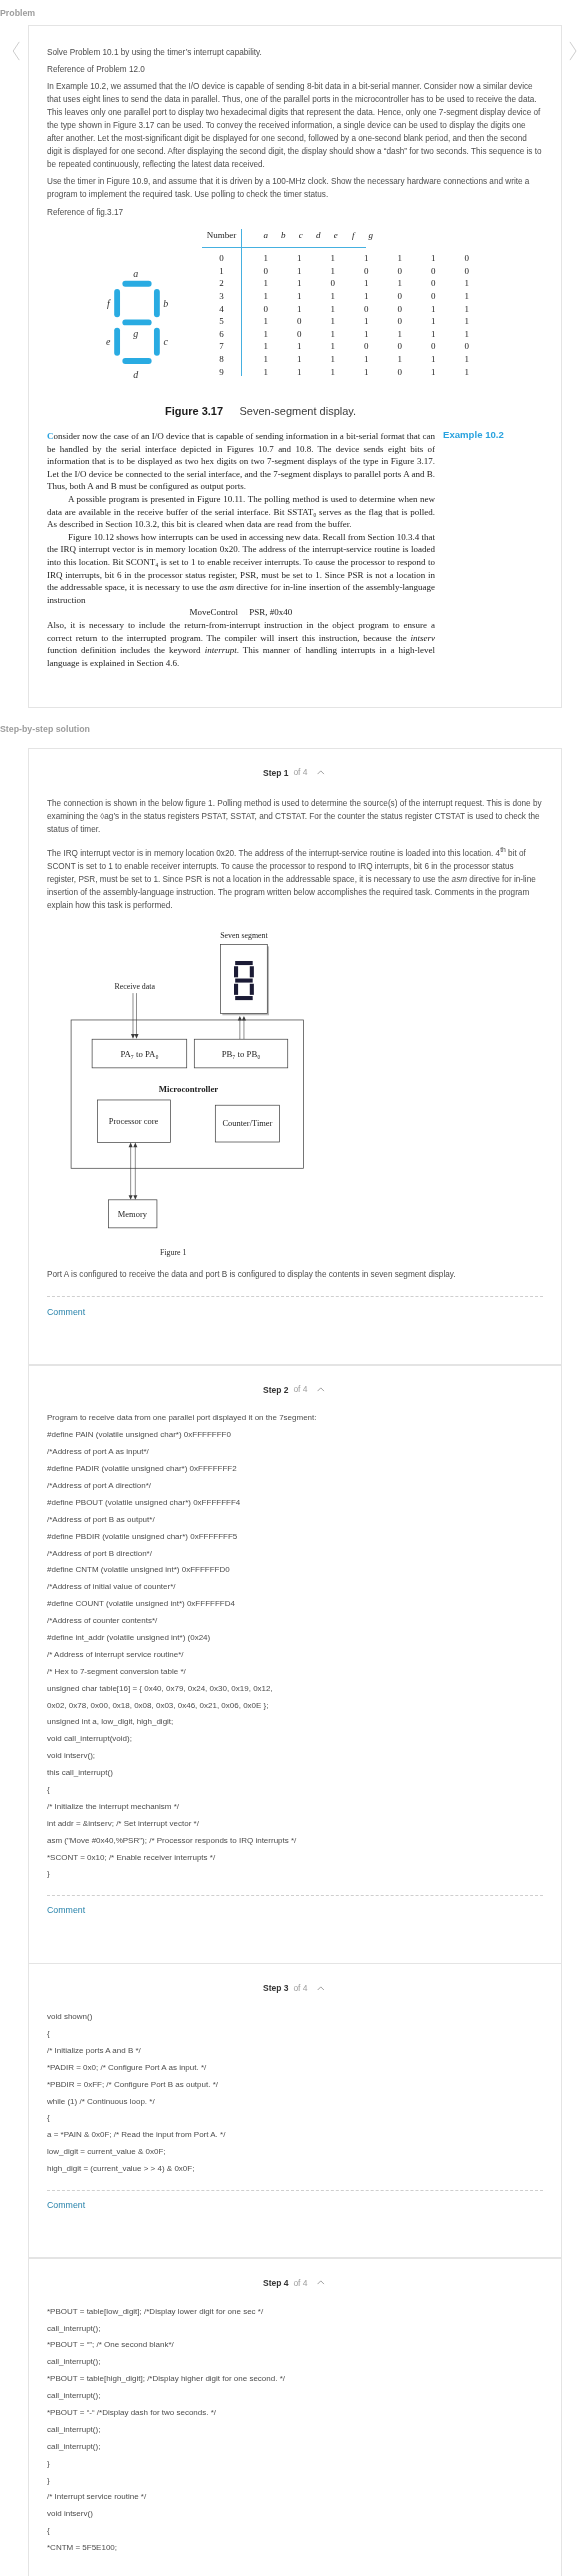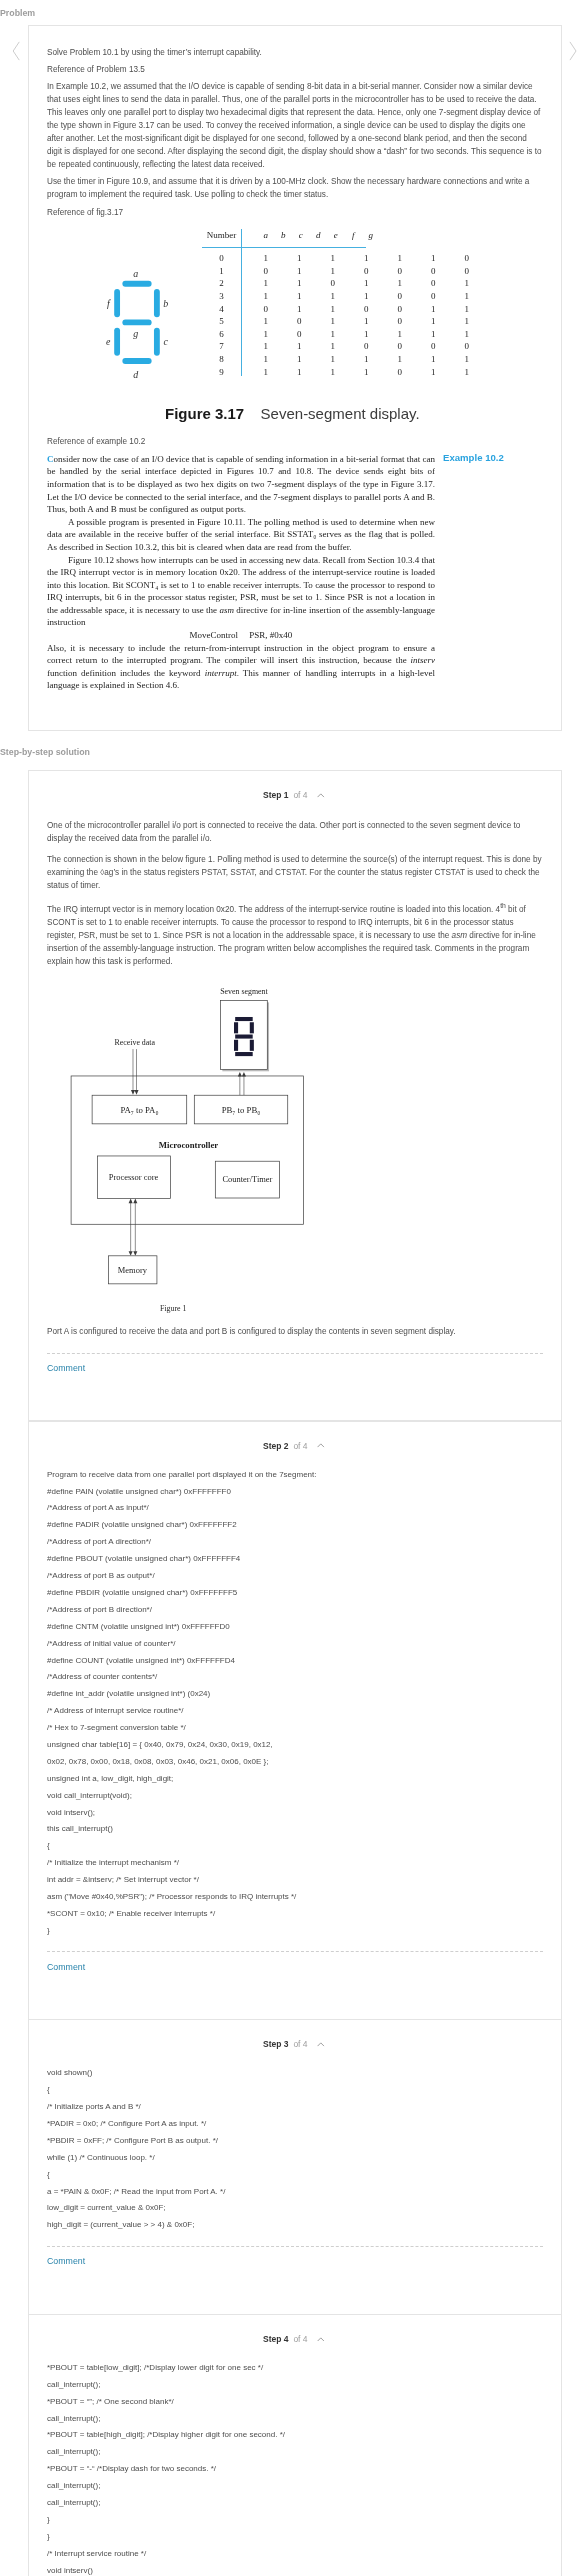--- a/index.html
+++ b/index.html
@@ -18,21 +18,21 @@
   .sevenseg-svg{margin-top:39px;}
   .f317tbl{position:relative;margin-left:21px;font-family:"Liberation Serif","DejaVu Serif",serif;font-size:9px;color:#1d1d1d;padding-top:1.2px;}
   .f317tbl .vline{position:absolute;left:39px;top:0;bottom:3.5px;width:0.9px;background:#45b0e0;}
   .frow{display:flex;align-items:baseline;height:12.6px;gap:16px;}
   .frow .c0{width:39px;text-align:center;}
   .frow .c{width:17.5px;text-align:center;}
   .fhead .c{font-style:italic;}
   .fhead{height:14px;}
   .lets{display:flex;}
   .hline{height:0.9px;background:#45b0e0;margin:2.3px 0 5.8px;width:164px;}
-  .fig317-cap{margin:20px 0 13px 72px;font-size:15px;color:#2a2a2a;}
+  .fig317-cap{margin:20px 0 13px 72px;font-size:11px;color:#2a2a2a;}
   .fig317-cap .cap-label{font-weight:700;color:#1a1a1a;}
   .fig317-cap .cap-text{margin-left:16.4px;color:#3c3c3c;}
   
   .serif-ex{position:relative;width:388px;font-family:"Liberation Serif","DejaVu Serif",serif;font-size:9px;line-height:12.6px;color:#1c1c1c;text-align:justify;margin-top:4.7px;}
   .serif-ex p{margin:0;}
   .serif-ex .indent{text-indent:21px;}
   .serif-ex em{font-style:italic;}
   .first-letter{color:#2aa3df;font-weight:700;}
   .ex-label{position:absolute;left:396px;top:-0.6px;color:#2aa3df;font-weight:700;font-size:9.6px;font-family:"Liberation Sans",sans-serif;white-space:nowrap;}
   .move-line{text-align:center;white-space:pre;margin:3.5px 0 3.5px;}
@@ -61,21 +61,21 @@
     </svg>
 </button>
 <button class="nav-arrow nav-next" aria-label="next">
   <svg width="8.2" height="20" viewBox="0 0 14 34">
       <polyline points="2,2 12,17 2,32" stroke="#c9c9c9" stroke-width="1.6" fill="none" stroke-linecap="round" stroke-linejoin="round"></polyline>
     </svg>
 </button>
 
 <div class="card">
   <p class="ptext">Solve Problem 10.1 by using the timer’s interrupt capability.</p>
-  <p class="ptext">Reference of Problem 13.5</p>
+  <p class="ptext">Reference of Problem 12.0</p>
   <p class="ptext">In Example 10.2, we assumed that the I/O device is capable of sending 8-bit data in a bit-serial manner. Consider now a similar device that uses eight lines to send the data in parallel. Thus, one of the parallel ports in the microcontroller has to be used to receive the data. This leaves only one parallel port to display two hexadecimal digits that represent the data. Hence, only one 7-segment display device of the type shown in Figure 3.17 can be used. To convey the received information, a single device can be used to display the digits one after another. Let the most-significant digit be displayed for one second, followed by a one-second blank period, and then the second digit is displayed for one second. After displaying the second digit, the display should show a “dash” for two seconds. This sequence is to be repeated continuously, reflecting the latest data received.</p>
   <p class="ptext">Use the timer in Figure 10.9, and assume that it is driven by a 100-MHz clock. Show the necessary hardware connections and write a program to implement the required task. Use polling to check the timer status.</p>
   <p class="ptext">Reference of fig.3.17</p>
 
   <div class="fig317-wrap">
     <div class="fig317-row">
       <svg class="sevenseg-svg" width="88" height="117" viewBox="0 0 150 200">
         <text class="seg-label" x="73" y="16" text-anchor="middle">a</text>
         <rect x="50" y="22" width="50" height="10" rx="5" fill="#29abe2"></rect>
         <text class="seg-label" x="26" y="66" text-anchor="middle">f</text>
@@ -219,21 +219,20 @@
               <span class="c">1</span>
             </div>
           </div>
       </div>
     </div>
     <div class="fig317-cap">
       <span class="cap-label">Figure 3.17</span><span class="cap-text">Seven-segment display.</span>
     </div>
   </div>
 
-  <p class="ptext">Reference of example 10.2</p>
 
   <div class="serif-ex">
     <span class="ex-label">Example 10.2</span>
     <p><span class="first-letter">C</span><span>onsider now the case of an I/O device that is capable of sending information in a bit-serial format that can be handled by the serial interface depicted in Figures 10.7 and 10.8.  The device sends eight bits of information that is to be displayed as two hex digits on two 7-segment displays of the type in Figure 3.17.  Let the I/O device be connected to the serial interface, and the 7-segment displays to parallel ports A and B. Thus, both A and B must be configured as output ports.</span></p>
     <p class="indent">A possible program is presented in Figure 10.11.  The polling method is used to determine when new data are available in the receive buffer of the serial interface.  Bit SSTAT₀ serves as the flag that is polled.  As described in Section 10.3.2, this bit is cleared when data are read from the buffer.</p>
     <p class="indent"><span>Figure 10.12 shows how interrupts can be used in accessing new data.  Recall from Section 10.3.4 that the IRQ interrupt vector is in memory location 0x20.  The address of the interrupt-service routine is loaded into this location.  Bit SCONT₄ is set to 1 to enable receiver interrupts.  To cause the processor to respond to IRQ interrupts, bit 6 in the processor status register, PSR, must be set to 1.  Since PSR is not a location in the addressable space, it is necessary to use the </span><em>asm</em><span> directive for in-line insertion of the assembly-language instruction</span></p>
     <p class="move-line">MoveControl     PSR, #0x40</p>
     <p><span>Also, it is necessary to include the return-from-interrupt instruction in the object program to ensure a correct return to the interrupted program.  The compiler will insert this instruction, because the </span><em>intserv</em><span> function definition includes the keyword </span><em>interrupt</em><span>.  This manner of handling interrupts in a high-level language is explained in Section 4.6.</span></p>
   </div>
   <div style="height:20px"></div>
@@ -245,21 +244,20 @@
   <div class="step-head">
     <span class="step-n">Step 1</span>
     <span class="step-of">of 4</span>
     <button class="collapse-btn" aria-label="collapse">
       <svg width="7.6" height="4.7" viewBox="0 0 13 8">
           <polyline points="1.5,6.5 6.5,1.5 11.5,6.5" fill="none" stroke="#999" stroke-width="1.6" stroke-linecap="round" stroke-linejoin="round"></polyline>
         </svg>
     </button>
   </div>
 
-  <p class="stext">One of the microcontroller parallel i/o port is connected to receive the data. Other port is connected to the seven segment device to display the received data from the parallel i/o.</p>
   <p class="stext">The connection is shown in the below figure 1. Polling method is used to determine the source(s) of the interrupt request. This is done by examining the ◊ag’s in the status registers PSTAT, SSTAT, and CTSTAT. For the counter the status register CTSTAT is used to check the status of timer.</p>
   <p class="stext"><span>The IRQ interrupt vector is in memory location 0x20. The address of the interrupt-service routine is loaded into this location. 4</span><sup>th</sup><span> bit of SCONT is set to 1 to enable receiver interrupts. To cause the processor to respond to IRQ interrupts, bit 6 in the processor status register, PSR, must be set to 1. Since PSR is not a location in the addressable space, it is necessary to use the </span><em>asm</em><span> directive for in-line insertion of the assembly-language instruction. The program written below accomplishes the required task. Comments in the program explain how this task is performed.</span></p>
 
   
   <div class="fig1-wrap">
     <svg width="327" height="336" viewBox="0 0 560 575">
       <text class="f1t" x="315" y="18" text-anchor="middle" font-size="13.5">Seven segment</text>
 
       <rect x="278" y="33" width="80" height="118" fill="#b9b9b9"></rect>
       <rect x="275" y="30" width="80" height="118" fill="#fff" stroke="#3c3c3c" stroke-width="1.2"></rect>

